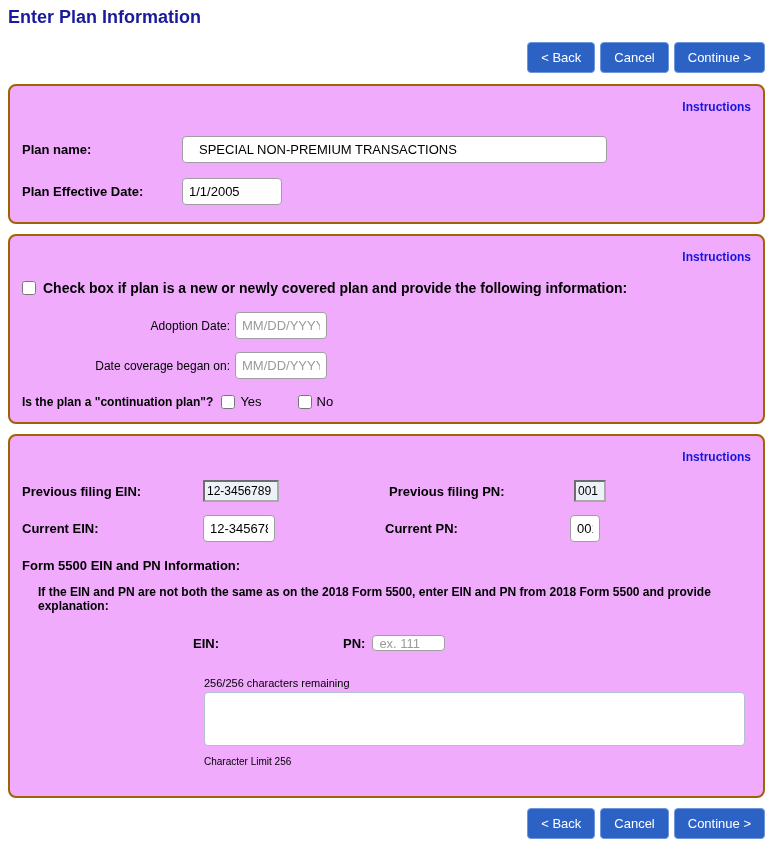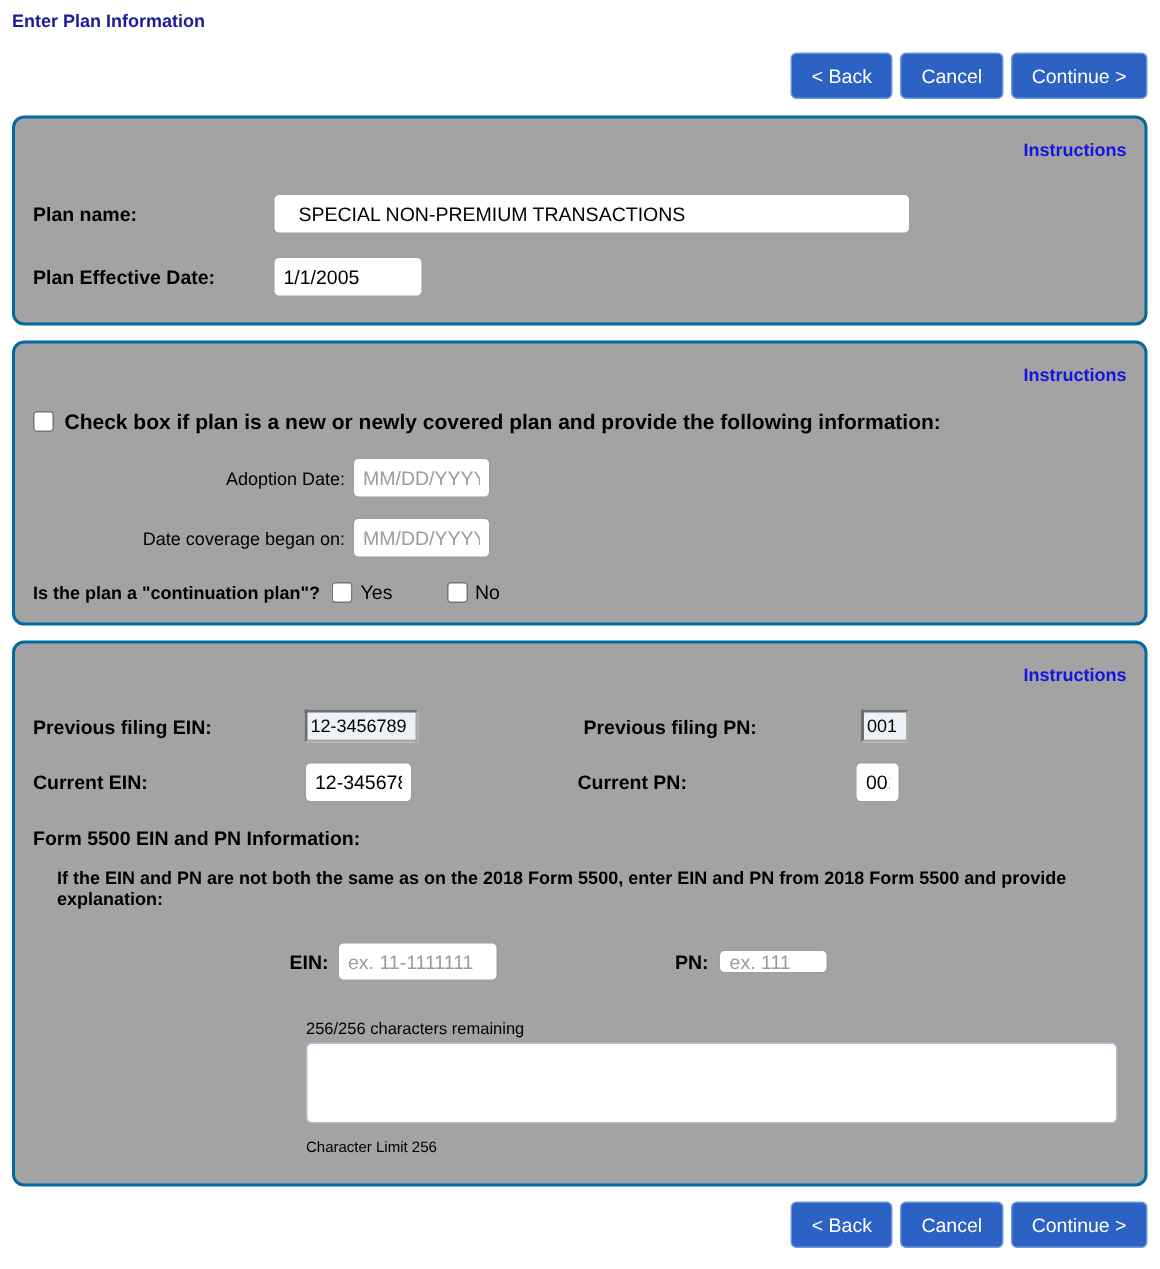--- a/index.html
+++ b/index.html
@@ -6,42 +6,42 @@
   body {
     width:773px; height:846px;
     font-family:"Liberation Sans", sans-serif;
     color:#000;
     overflow:hidden;
   }
   .page { padding:5px 8px 0 8px; }
 
   .page-title {
     color:#1a1a9c;
-    font-size:12px;
+    font-size:18px;
     font-weight:bold;
     margin:2px 0 14px 0;
   }
 
   .btn-row { display:flex; justify-content:flex-end; gap:5px; margin-bottom:11px; }
   .btn {
     background:#2b62c4;
     color:#ffffff;
     font-family:inherit;
     font-weight:normal;
     font-size:13px;
     padding:7px 13px;
     border:1px solid #6d96dd;
     border-radius:4px;
     cursor:pointer;
   }
 
   .panel {
     box-sizing:border-box;
-    background:#a3a3a3;
-    border:2px solid #0369a1;
+    background:#f0abfc;
+    border:2px solid #a16207;
     border-radius:8px;
     padding:10px 12px;
     margin-bottom:10px;
   }
   #panel-plan { height:140px; }
   #panel-newplan { height:190px; }
   #panel-einpn { height:364px; }
 
   .instructions-link {
     display:block;
@@ -196,21 +196,20 @@
       <input class="text curr-ein" type="text" value="12-3456789" style="">
       <span class="lbl lbl-col2">Current PN:</span>
       <input class="text curr-pn" type="text" value="001" style="">
     </div>
 
     <div class="form5500-heading">Form 5500 EIN and PN Information:</div>
     <div class="form5500-instruction">If the EIN and PN are not both the same as on the 2018 Form 5500, enter EIN and PN from 2018 Form 5500 and provide explanation:</div>
 
     <div class="form-row row-einpn">
       <span class="lbl ein-label">EIN:</span>
-      <input class="text" id="ein-input" type="text" placeholder="ex. 11-1111111" style="">
       <span class="lbl pn-label">PN:</span>
       <input class="text" id="pn-input" type="text" placeholder="ex. 111" style="">
     </div>
 
     <div class="explanation-block">
       <div class="chars-remaining">256/256 characters remaining</div>
       <textarea class="text" id="explanation-textarea" style=""></textarea>
       <div class="char-limit">Character Limit 256</div>
     </div>
   </div>

